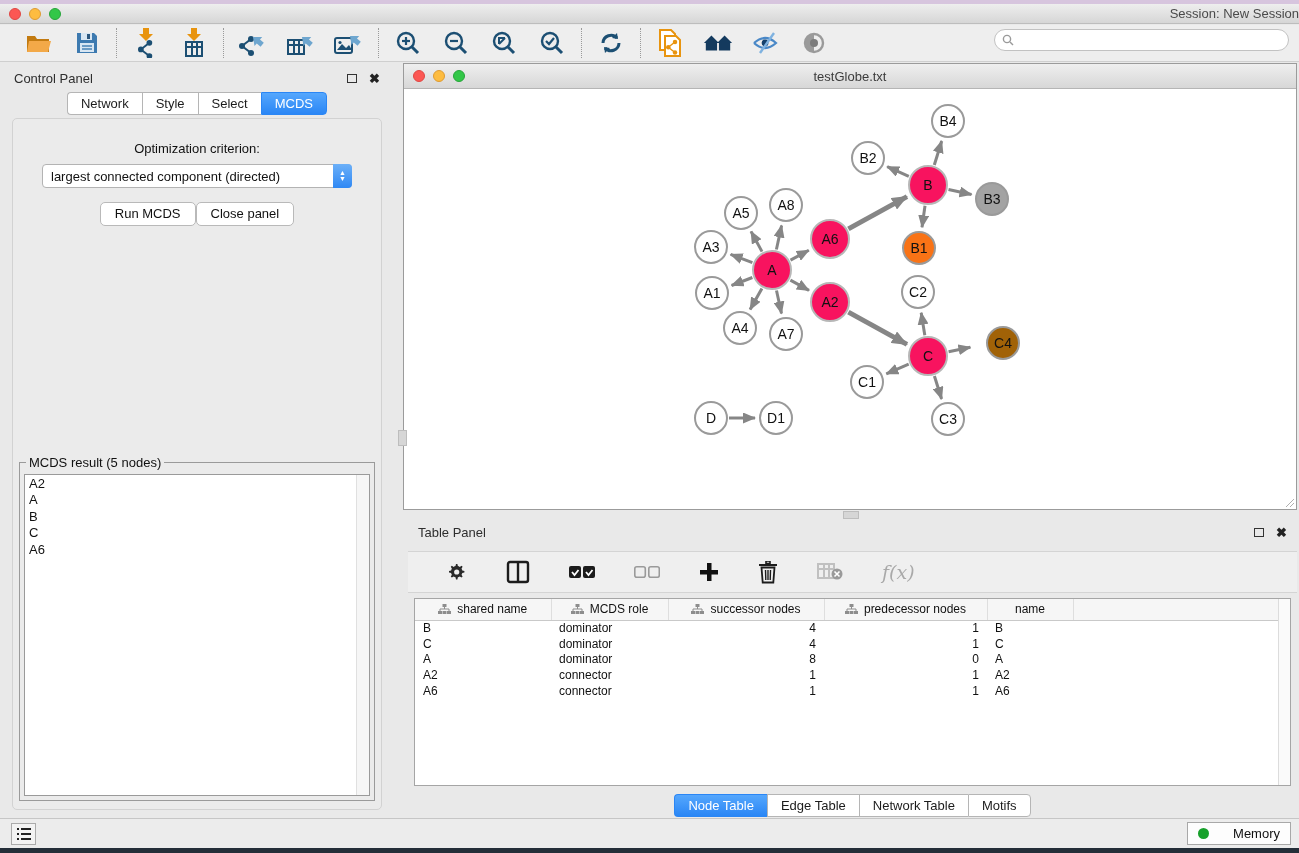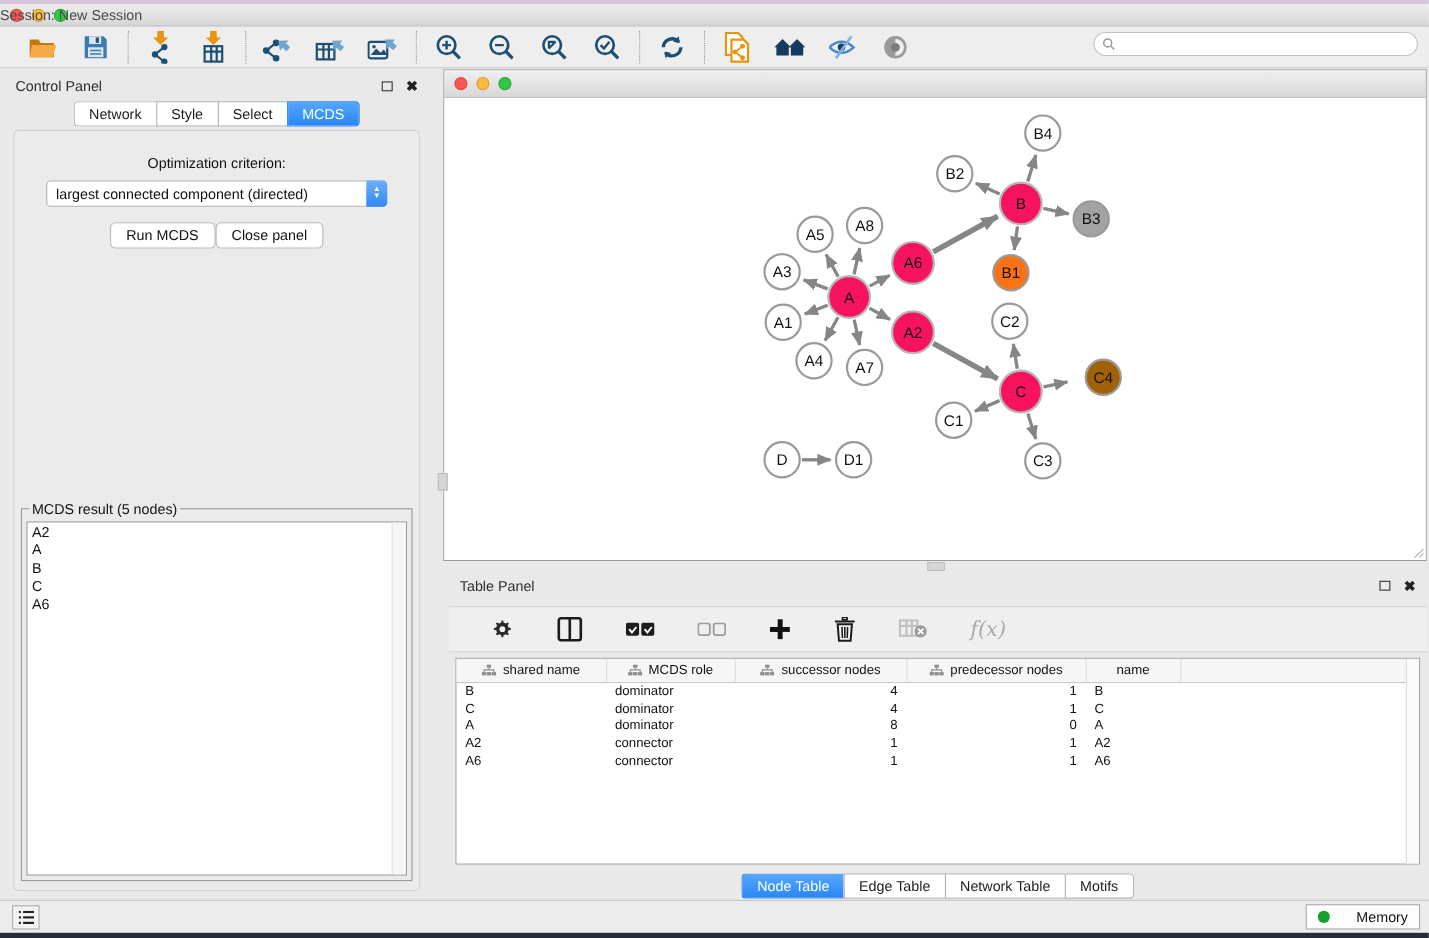--- a/index.html
+++ b/index.html
@@ -9,21 +9,21 @@
   
   .top-strip { position:absolute; left:0; top:0; width:1299px; height:4px; background:#d7c5de; }
   .titlebar { position:absolute; left:0; top:4px; width:1299px; height:20px;
               background:linear-gradient(#eeeeee,#d6d6d6); border-bottom:1px solid #bdbdbd;
               display:flex; align-items:center; }
   .traffic { display:flex; gap:8px; margin-left:9px; }
   .light { width:12px; height:12px; border-radius:50%; }
   .light.red { background:#fc5753; border:1px solid #df4744; }
   .light.yellow { background:#fdbc40; border:1px solid #de9b32; }
   .light.green { background:#33c748; border:1px solid #27a53a; }
-  .titlebar-title { position:absolute; left:0; right:0; text-align:left; font-size:13px; color:#4a4a4a; }
+  .titlebar-title { position:absolute; left:0; right:0; text-align:right; font-size:13px; color:#4a4a4a; }
 
   .toolbar { position:absolute; left:0; top:25px; width:1299px; height:37px; background:#eeeeee;
              border-bottom:1px solid #cfcfcf; display:flex; align-items:center; padding-left:10px; }
   .tgroup { display:flex; align-items:center; gap:18px; padding:0 14px; }
   .tsep { width:1px; height:30px; border-left:1px dotted #9a9a9a; }
   .ticon { width:30px; height:30px; display:flex; align-items:center; justify-content:center; cursor:default; }
   .ticon svg { display:block; }
   .search-wrap { position:absolute; right:10px; top:4px; width:295px; height:22px; background:#ffffff;
                  border:1px solid #c2c2c2; border-radius:11px; display:flex; align-items:center; padding-left:7px; }
   .search-wrap input { border:none; outline:none; flex:1; font-size:12px; background:transparent; margin-left:4px;
@@ -329,20 +329,21 @@
   </div>
 </div>
 
 <div class="net-window">
   <div class="net-titlebar">
     <div class="traffic">
       <div class="light red"></div>
       <div class="light yellow"></div>
       <div class="light green"></div>
     </div>
+    <div class="net-title">testGlobe.txt</div>
   </div>
   <div class="net-canvas" id="net-canvas">
       <svg class="edges" width="892" height="420">
         <defs>
   <marker id="arr" markerUnits="userSpaceOnUse" markerWidth="13" markerHeight="11" refX="12" refY="5.5" orient="auto">
             <path d="M0,0 L13,5.5 L0,11 z" fill="#868686"></path>
           </marker>
   <marker id="arrT" markerUnits="userSpaceOnUse" markerWidth="16" markerHeight="13" refX="15" refY="6.5" orient="auto">
             <path d="M0,0 L16,6.5 L0,13 z" fill="#868686"></path>
           </marker>

